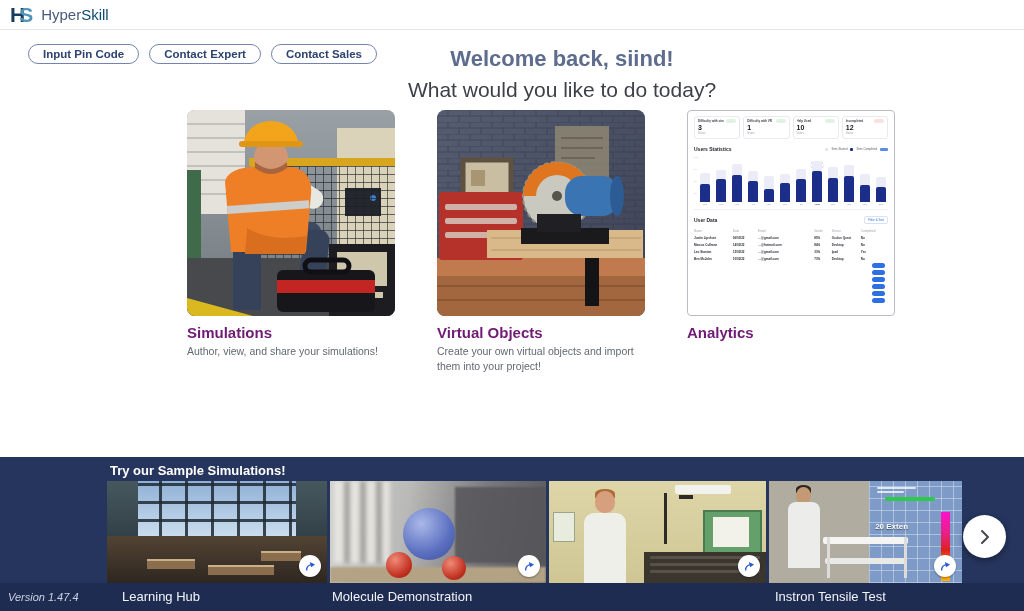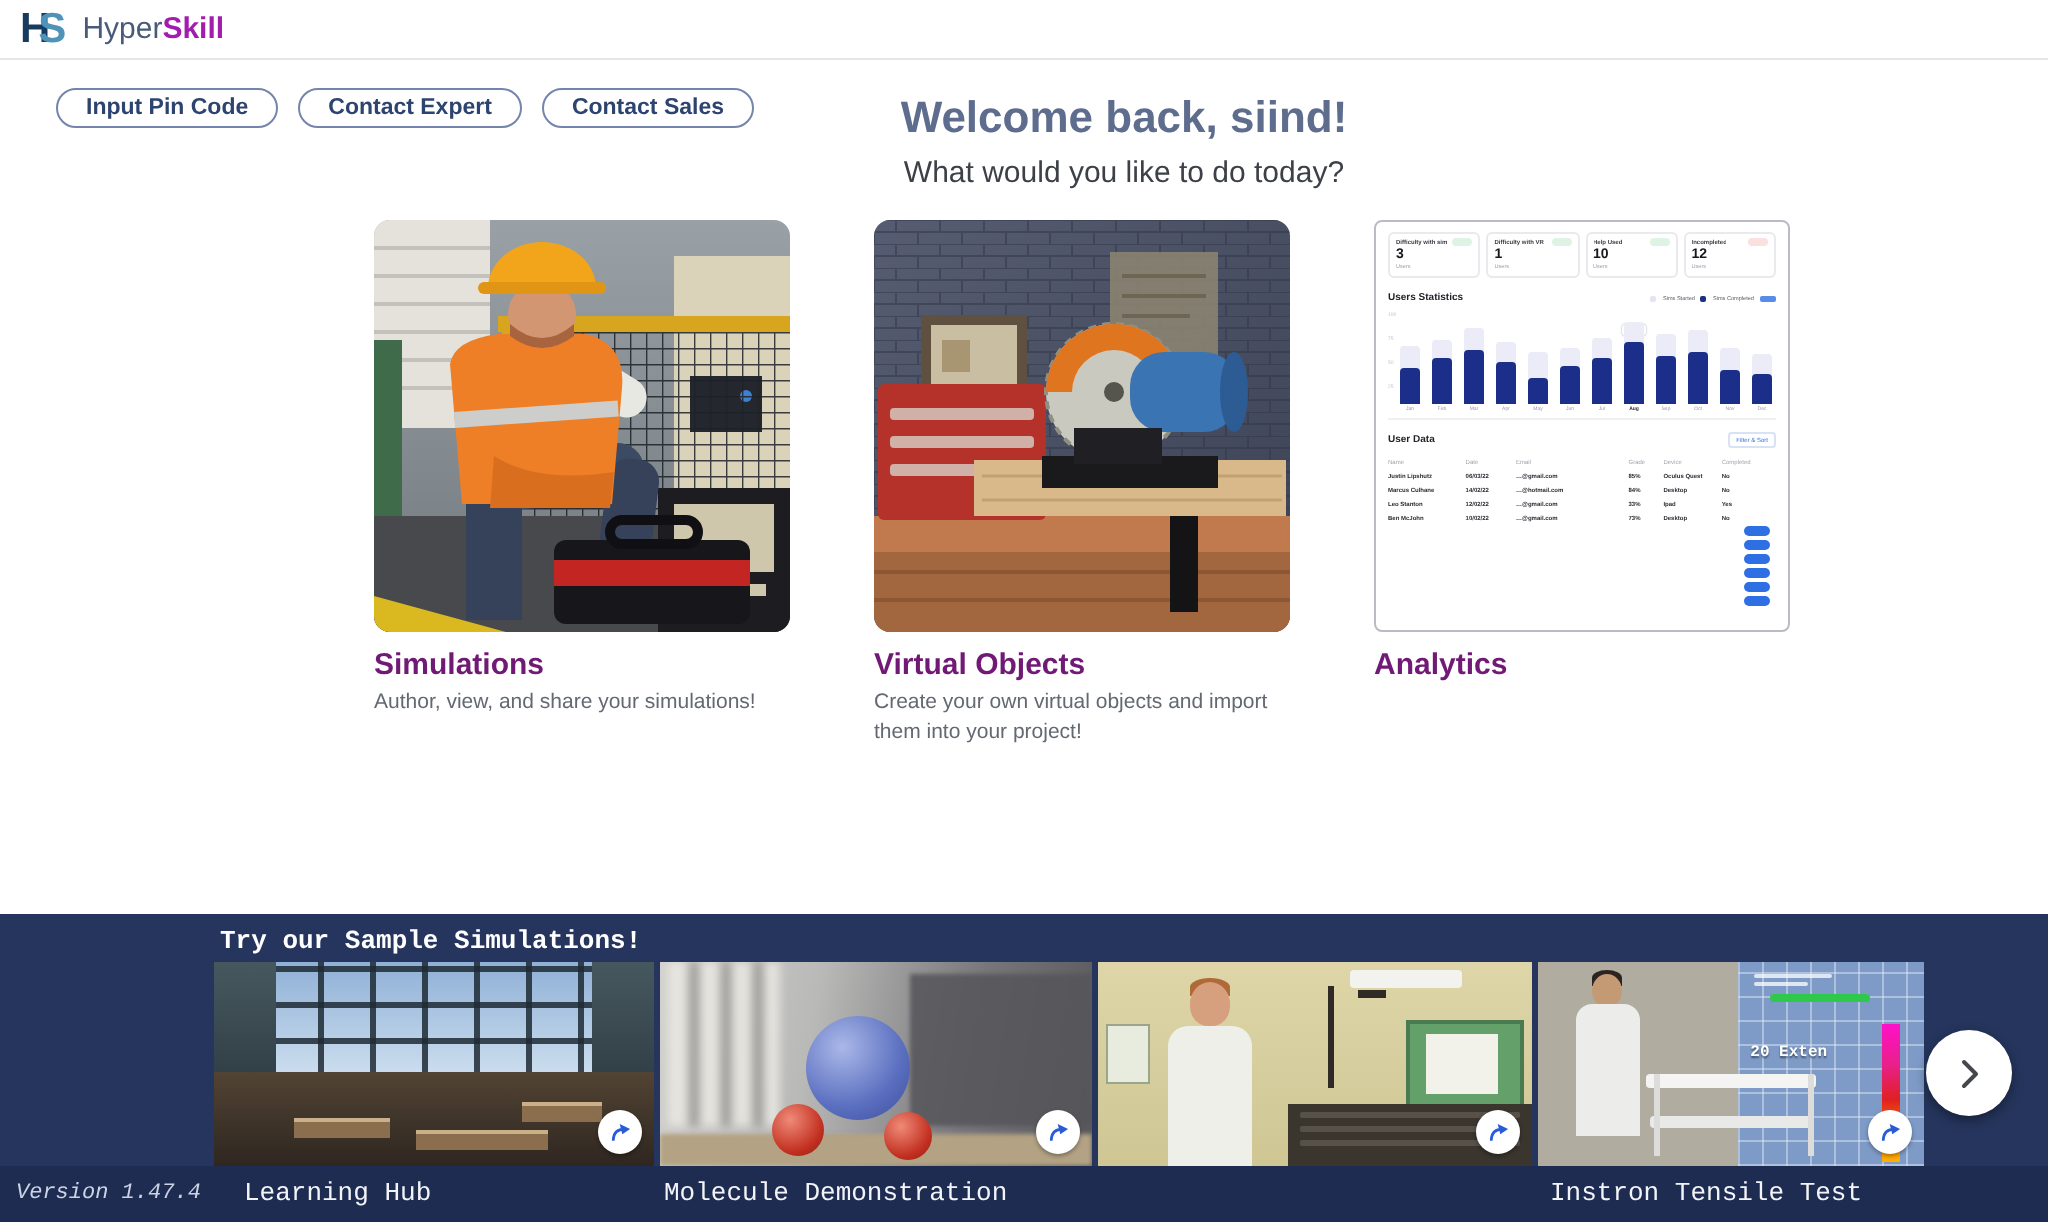--- a/index.html
+++ b/index.html
@@ -8,32 +8,32 @@
   #stage { position:relative; width:1024px; height:611px; background:#fff; }
 
   
   .app-header { position:absolute; top:0; left:0; width:1024px; height:30px;
     background:#fff; border-bottom:1px solid #e6e6ea; display:flex; align-items:center; }
   .logo { display:flex; align-items:center; margin-left:10px; font-weight:bold; font-size:21px; }
   .logo .lh { color:#173a5f; letter-spacing:-2px; }
   .logo .ls { color:#4f93b8; margin-left:-4px; }
   .brand { margin-left:8px; font-size:15px; }
   .brand .b-light { color:#4a5a7a; font-weight:400; }
-  .brand .b-bold { color:#a21caf; font-weight:700; }
+  .brand .b-bold { color:#0c4a6e; font-weight:400; }
 
   
   .pill-row { position:absolute; top:44px; left:28px; display:flex; gap:10px; z-index:3; }
   .pill-btn { border:1px solid #7584ad; border-radius:12px; background:#fff;
     color:#2d4370; font-size:11.5px; font-weight:700; padding:3px 14px; cursor:pointer;
     font-family:"Liberation Sans", sans-serif; }
 
   
   .welcome { position:absolute; top:46px; left:100px; right:0; text-align:center; }
   .welcome h1 { font-size:22px; font-weight:700; color:#5e6d8e; }
-  .welcome p { margin-top:6px; font-size:15px; color:#3d4147; }
+  .welcome p { margin-top:6px; font-size:21px; color:#3d4147; }
 
   
   .cards { position:absolute; top:110px; left:187px; display:flex; gap:42px; }
   .card { width:208px; cursor:pointer; }
   .card-img { position:relative; width:208px; height:206px; border-radius:8px; overflow:hidden; }
   .card-title { margin-top:8px; font-size:15px; font-weight:700; color:#701a75; }
   .card-desc { margin-top:3px; font-size:10.5px; color:#636871; line-height:1.4; width:200px; }
 
   
   .dash { background:#fff; border:1px solid #b9bdc3; border-radius:4px; padding:5px 6px; }
@@ -62,21 +62,21 @@
   .filter-btn { font-size:3px; color:#2f6fe4; border:1px solid #d9e2f5; border-radius:2px; padding:1px 3px; }
   .mini-table { margin-top:3px; font-size:3px; }
   .mt-row { display:flex; align-items:center; height:7px; }
   .mt-row.header { color:#a0a5ad; }
   .mt-row.body { color:#2a2d33; font-weight:700; }
   .mt-c0{width:20%} .mt-c1{width:13%} .mt-c2{width:29%} .mt-c3{width:9%} .mt-c4{width:15%} .mt-c5{width:8%}
   .mt-pill-col { position:absolute; right:9px; bottom:12px; display:flex; flex-direction:column; gap:2px; }
   .mt-pill { width:13px; height:5px; border-radius:2.5px; background:#2f6fe4; }
 
   
-  .footer { position:absolute; top:457px; left:0; width:1024px; height:154px; background:#25355d;font-family:Liberation Mono, monospace; }
+  .footer { position:absolute; top:457px; left:0; width:1024px; height:154px; background:#25355d; }
   .footer-heading { position:absolute; top:6px; left:110px; font-size:13px; font-weight:700; color:#fff; }
   .caption-strip { position:absolute; top:126px; left:0; width:1024px; height:28px; background:#1f2c52; }
   .sample-caption { position:absolute; top:126px; height:28px; line-height:28px; font-size:13px; color:#f2f4f8; }
   .version { position:absolute; top:126px; left:8px; height:28px; line-height:28px;
     font-size:11px; font-style:italic; color:#ccd3e4; }
   .thumb { position:absolute; top:24px; height:102px; overflow:hidden; cursor:pointer; background:#444; }
   .share-btn { position:absolute; right:6px; bottom:6px; width:22px; height:22px; border-radius:50%;
     background:#fff; display:flex; align-items:center; justify-content:center; cursor:pointer;
     box-shadow:0 1px 2px rgba(0,0,0,.35); z-index:5; }
   .next-btn { position:absolute; top:58px; left:963px; width:43px; height:43px; border-radius:50%;

